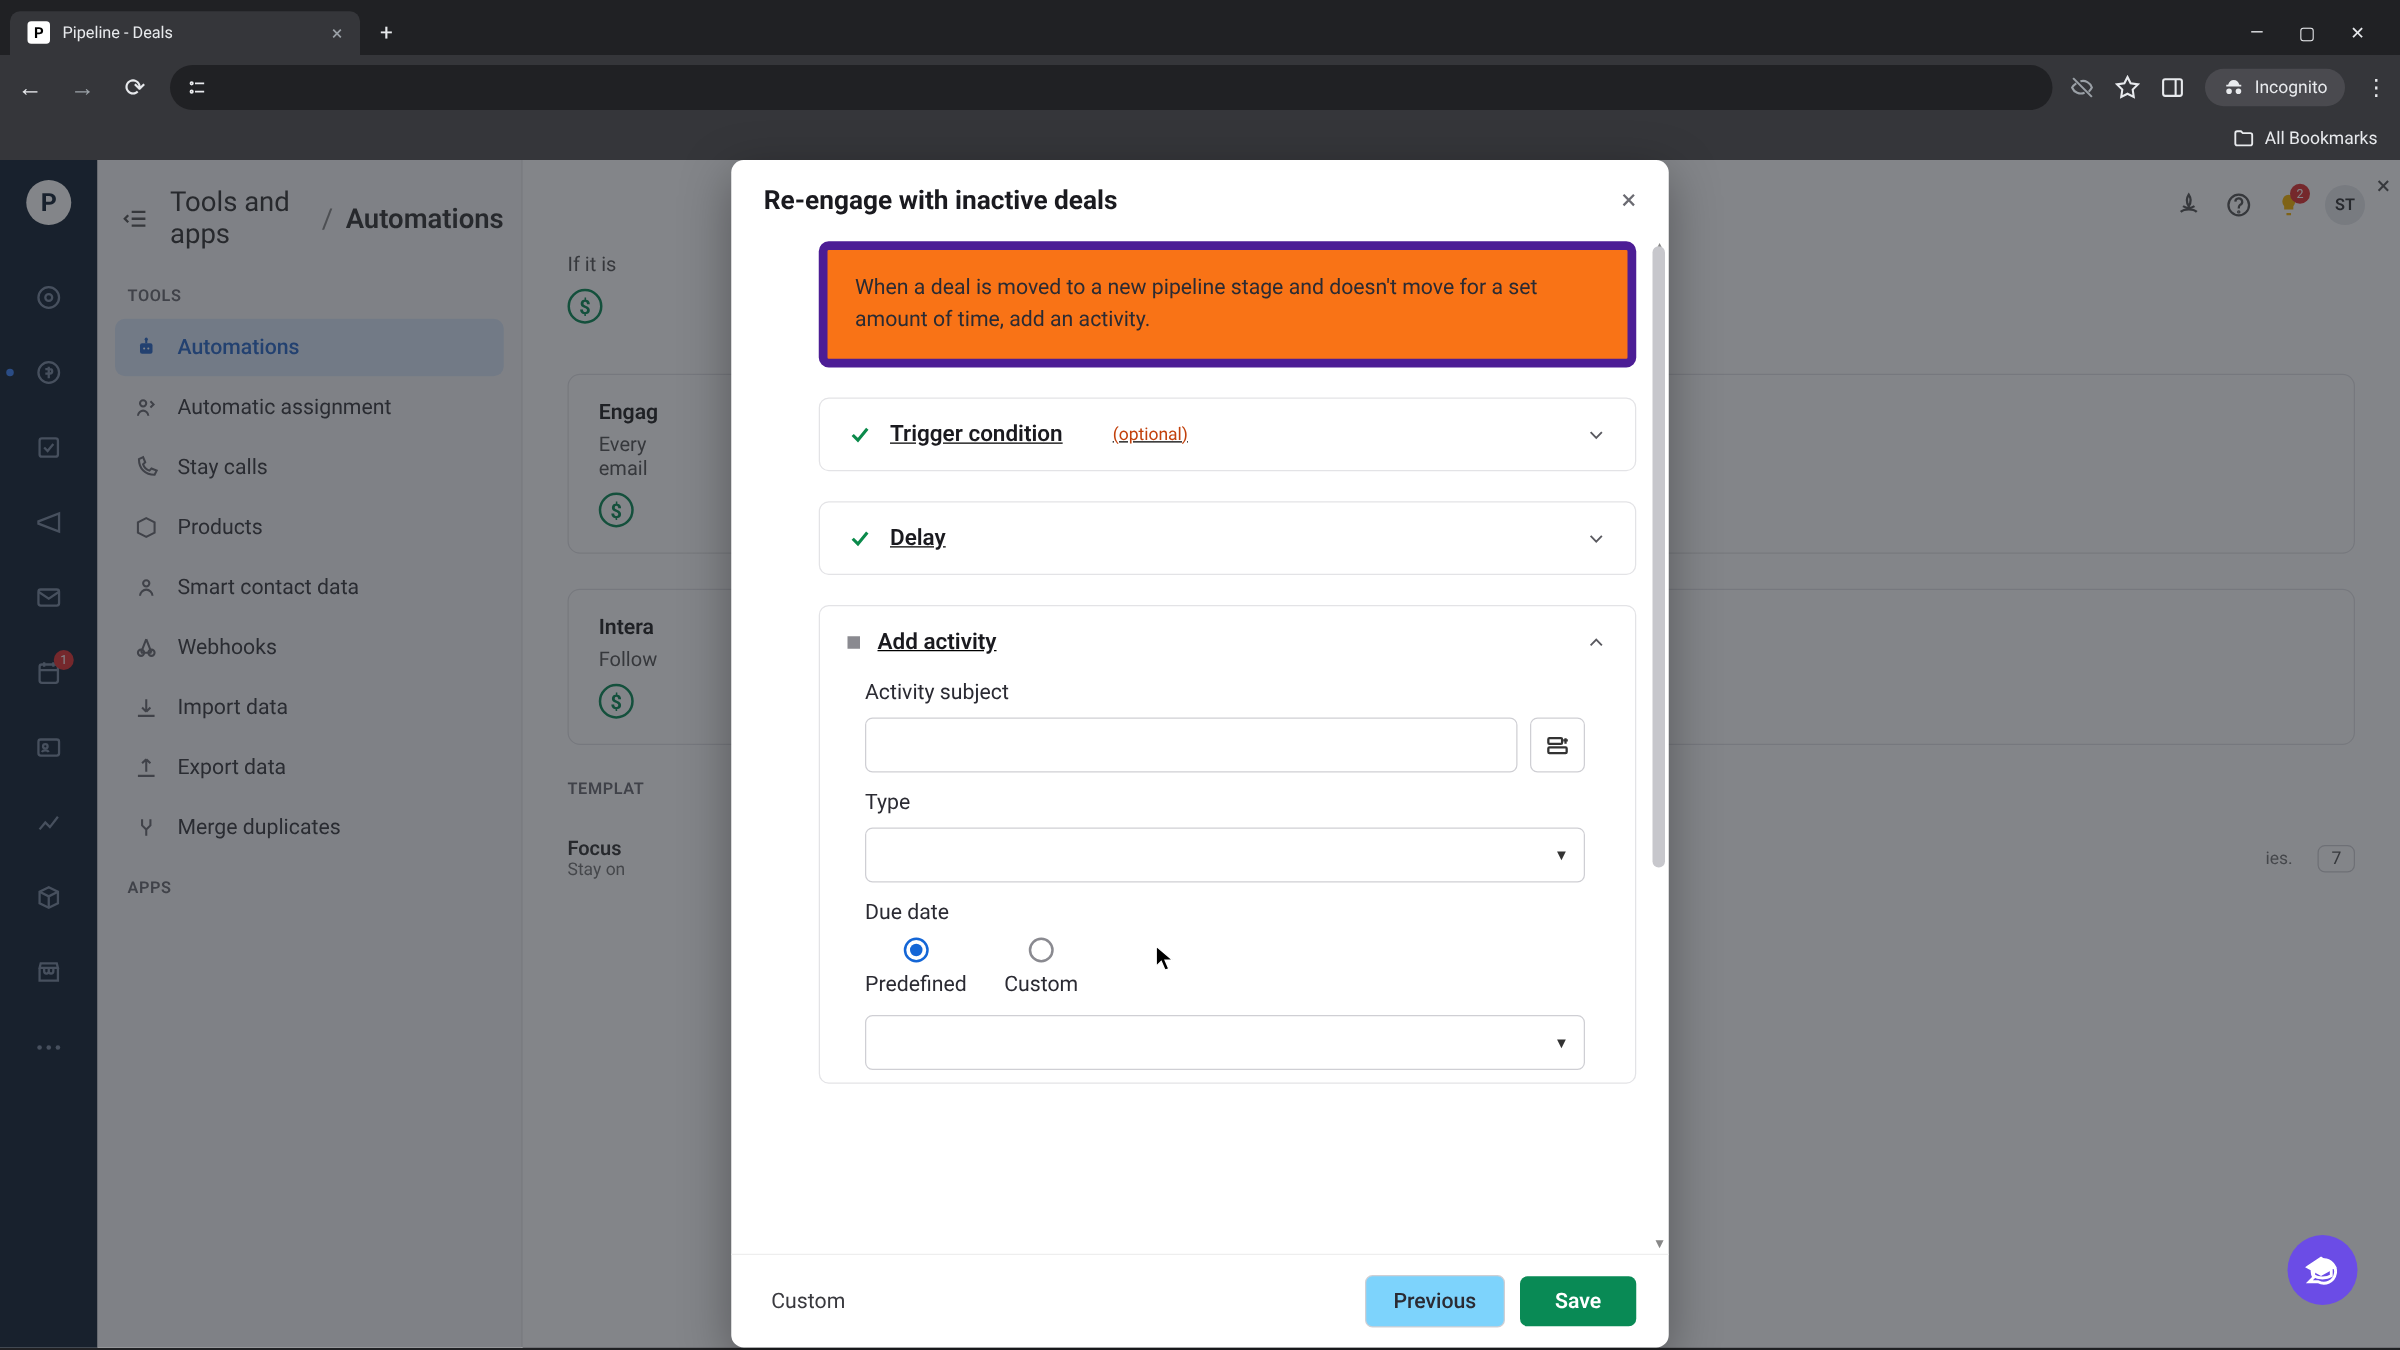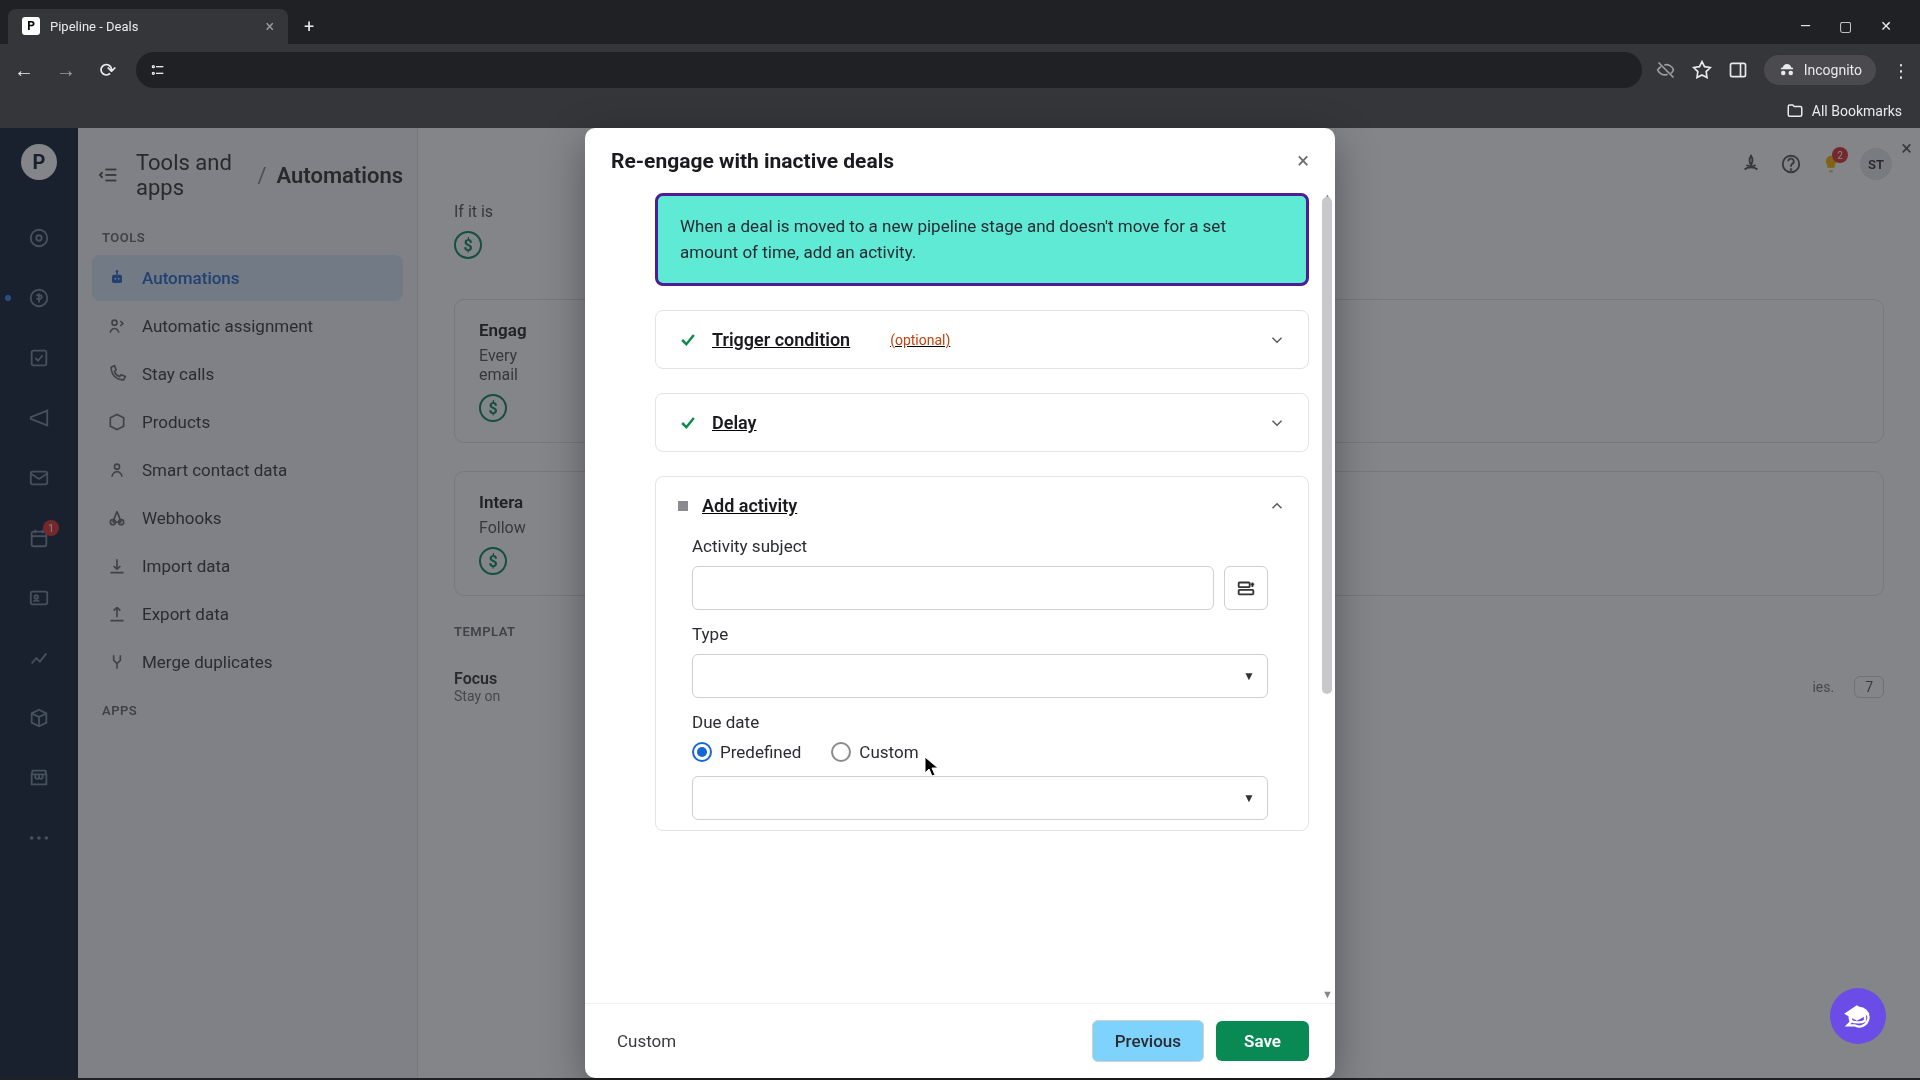--- a/index.html
+++ b/index.html
@@ -63,38 +63,38 @@
   
   .modal { position:absolute; z-index:10; top: 0; left: 50%; transform: translateX(-50%); width: 750px; background:#fff; border-radius: 10px; box-shadow: 0 12px 40px rgba(0,0,0,0.35); display:flex; flex-direction:column; height: 100%; }
   .modal-header { display:flex; align-items:center; padding: 20px 26px 16px; }
   .modal-title { font-size:21px; font-weight:700; color:#1a1a1f;}
   .modal-close { margin-left:auto; font-size:22px; color:#6b6b72;}
   .modal-body { flex:1; overflow:hidden; position:relative; padding: 4px 26px 0 70px;}
   .modal-scroll { position:absolute; right:2px; top:6px; bottom:6px; width:12px; }
   .modal-scroll-thumb { position:absolute; right:1px; top:2px; width:10px; height: 62%; background:#c7c7cc; border-radius:5px;}
   .modal-scroll-arrow { position:absolute; right:0; font-size:11px; color:#888; }
   
-  .info-box { background:#5eead4; border:3px solid #4c1d95; border-radius:8px; padding: 18px 22px; font-size:17px; color:#2b2b33; line-height:1.5;}
+  .info-box { background:#f97316; border:7px solid #4c1d95; border-radius:8px; padding: 18px 22px; font-size:17px; color:#2b2b33; line-height:1.5;}
   
   .step-row { border:1px solid #e3e3e6; border-radius:8px; margin-top: 24px; padding: 18px 22px; display:flex; align-items:center; gap:14px;text-decoration:underline;}
   .step-check { color:#0b8a4b; }
   .step-bullet { width:10px; height:10px; background:#8a8a90; }
   .step-title { font-size:18px; font-weight:600; color:#1a1a1f;}
   .step-optional { font-size:14px; color:#c2410c; font-weight:400;margin-left:26px;}
   .step-chevron { margin-left:auto; color:#5a5a60; font-size:18px;}
   .step-expanded { border:1px solid #e3e3e6; border-radius:8px; margin-top:24px;}
   .step-expanded .step-row { border:none; margin-top:0;}
   .field-label { font-size:17px; color:#2b2b33; margin: 14px 0 10px 36px;}
   .field-row { display:flex; gap:10px; margin-left:36px; }
   .text-input { flex:1; height:44px; border:1px solid #cfcfd4; border-radius:6px; padding: 0 12px; font-size:15px; background:#fff; max-width: 522px;}
   .icon-btn { width:44px; height:44px; border:1px solid #cfcfd4; border-radius:6px; background:#fff; display:flex; align-items:center; justify-content:center; color:#333;}
   .select-input { height:44px; border:1px solid #cfcfd4; border-radius:6px; background:#fff; display:flex; align-items:center; justify-content:space-between; padding:0 12px; max-width:576px; margin-left:36px; font-size:15px; color:#333;}
   .select-input .caret { font-size:12px;}
   .radio-row { display:flex; gap: 30px; margin: 2px 0 14px 36px; align-items:center;}
-  .radio-opt { display:flex; align-items:center; gap:8px; font-size:17px; color:#2b2b33;}
+  .radio-opt { display:flex; align-items:center; gap:8px; font-size:17px; color:#2b2b33;flex-direction:column;}
   .radio-circle { width:20px; height:20px; border:2px solid #8a8a90; border-radius:50%; display:flex; align-items:center; justify-content:center;}
   .radio-circle.checked { border-color:#1466d6;}
   .radio-dot { width:10px; height:10px; background:#1466d6; border-radius:50%;}
   
   .modal-footer { border-top:1px solid #eee; padding: 16px 26px; display:flex; align-items:center; gap:12px;}
   .btn-cancel { background:none; border:none; font-size:17px; color:#3a3a3f; padding:8px 6px;}
   .btn-prev { margin-left:auto; background:#7dd3fc; border:1px solid #cfcfd4; border-radius:6px; font-size:17px; padding:10px 22px; color:#2b2b33; font-weight:500;}
   .btn-save { background:#098a55; border:none; border-radius:6px; font-size:17px; padding:10px 28px; color:#fff; font-weight:600;}
   
   .cursor { position:absolute; z-index:20; width:16px; height:22px; }

